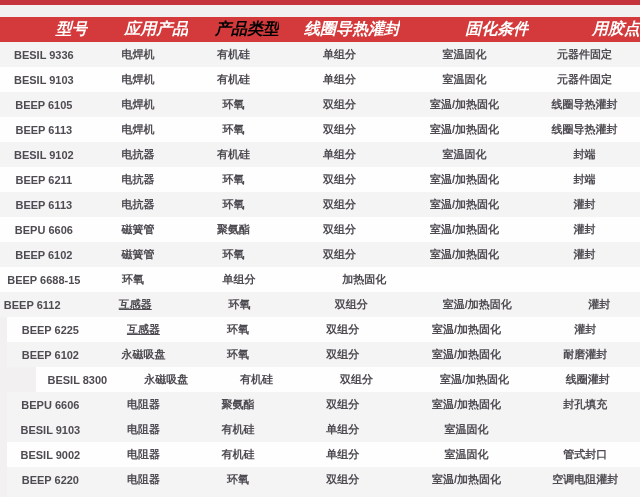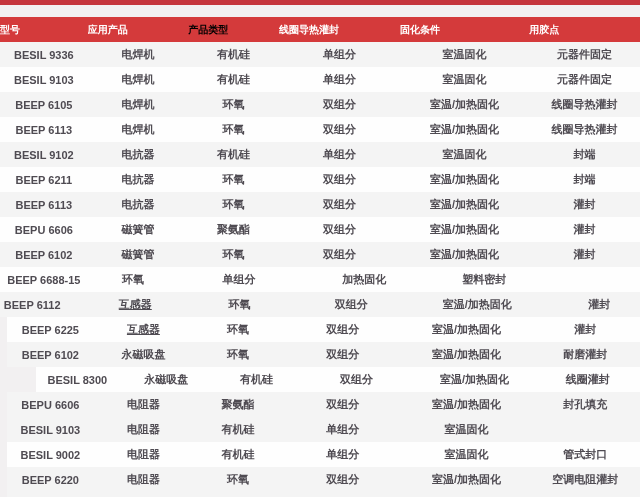--- a/index.html
+++ b/index.html
@@ -6,22 +6,22 @@
   body{
     width:640px;height:497px;overflow:hidden;
     background:#f2f0f1;
     font-family:"Liberation Sans","DejaVu Sans",sans-serif;
   }
   .topbar{height:5px;width:100%}
   .gap{height:12px}
   .table{width:100%}
   .thead{display:flex;height:25px;align-items:center}
   .hcell{
-    font-size:10px;font-weight:bold;text-align:left;
-    white-space:nowrap;overflow:hidden;
+    font-size:16px;font-weight:bold;text-align:right;
+    white-space:nowrap;overflow:hidden;font-style:italic;
   }
   .row{display:flex;height:25px;align-items:center}
   .row.offset{margin-left:7px}
   .cell{
     font-size:11px;font-weight:bold;color:#4f4b52;
     text-align:center;white-space:nowrap;overflow:hidden;
   }
   .cell.linked{text-decoration:underline;cursor:pointer}
   .c0{width:13.7%}
   .c1{width:15.7%}
@@ -117,21 +117,20 @@
         <div class="cell c2">环氧</div>
         <div class="cell c3">双组分</div>
         <div class="cell c4">室温/加热固化</div>
         <div class="cell c5">灌封</div>
       </div>
       <div class="row" style="background: rgb(254, 254, 254);">
         <div class="cell c0">BEEP 6688-15</div>
         <div class="cell c2">环氧</div>
         <div class="cell c3">单组分</div>
         <div class="cell c4">加热固化</div>
-        <div class="cell c5">塑料密封</div>
       </div>
       <div class="row" style="background: rgb(244, 244, 244); gap: 34px;">
         <div class="cell c0">BEEP 6112</div>
         <div class="cell c1 linked">互感器</div>
         <div class="cell c2">环氧</div>
         <div class="cell c3">双组分</div>
         <div class="cell c4">室温/加热固化</div>
         <div class="cell c5">灌封</div>
       </div>
       <div class="row offset" style="background: rgb(254, 254, 254);">

